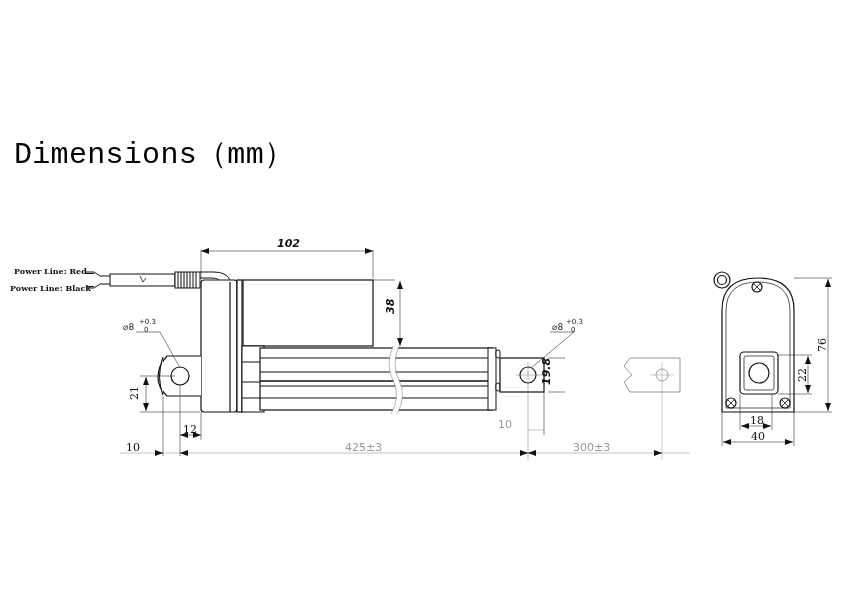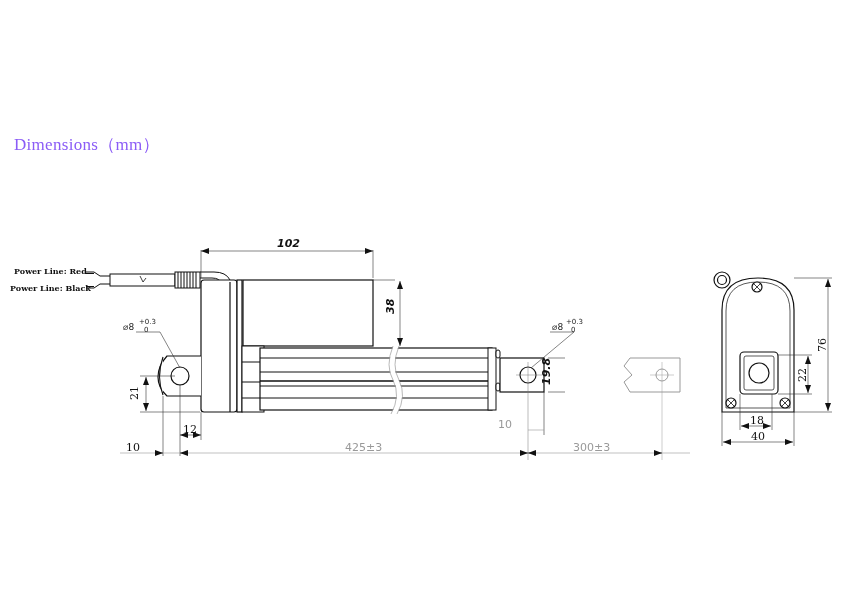--- a/index.html
+++ b/index.html
@@ -1,17 +1,17 @@
 <!DOCTYPE html>
 <html><head>
 <meta charset="utf-8">
 <style>
   html, body { margin: 0; padding: 0; background: #ffffff; }
   body { width: 842px; height: 595px; position: relative; overflow: hidden; font-family: "DejaVu Sans", sans-serif; }
-  .title { position: absolute; left: 14px; top: 133px; font-size: 17px; color: #8b5cf6; font-family: Liberation Serif, serif; letter-spacing: 0.3px; }
+  .title { position: absolute; left: 14px; top: 133px; font-size: 30px; color: #000000; font-family: Liberation Mono, monospace; letter-spacing: 0.3px; }
   svg { position: absolute; left: 0; top: 0; }
   .dim { font-family: "DejaVu Serif", serif; font-size: 11px; fill: #111; }
   .dim-i { font-family: "DejaVu Sans", sans-serif; font-size: 11px; font-style: italic; font-weight: bold; fill: #111; }
   .dim-g { font-family: "DejaVu Sans", sans-serif; font-size: 11px; fill: #999; }
   .lbl { font-family: "DejaVu Serif", serif; font-size: 8px; fill: #111; font-weight: bold; }
   .sm { font-family: "DejaVu Sans", sans-serif; font-size: 9px; fill: #222; }
   .sup { font-family: "DejaVu Sans", sans-serif; font-size: 7px; fill: #222; }
 </style>
 </head>
 <body>

